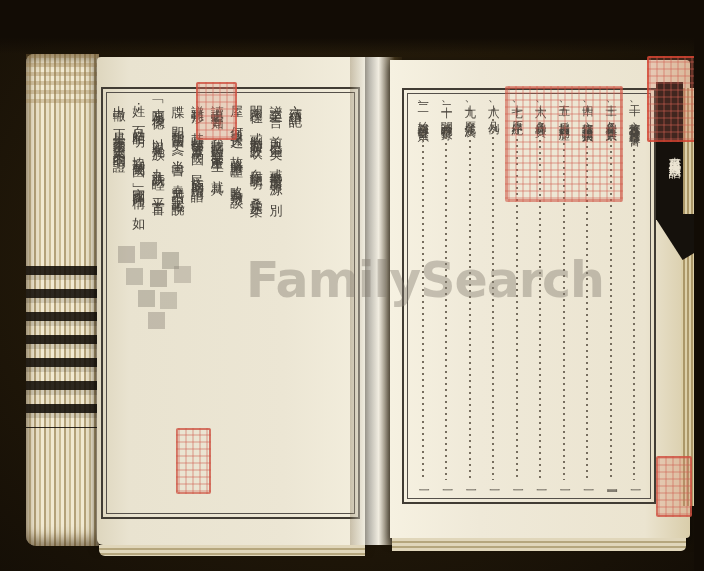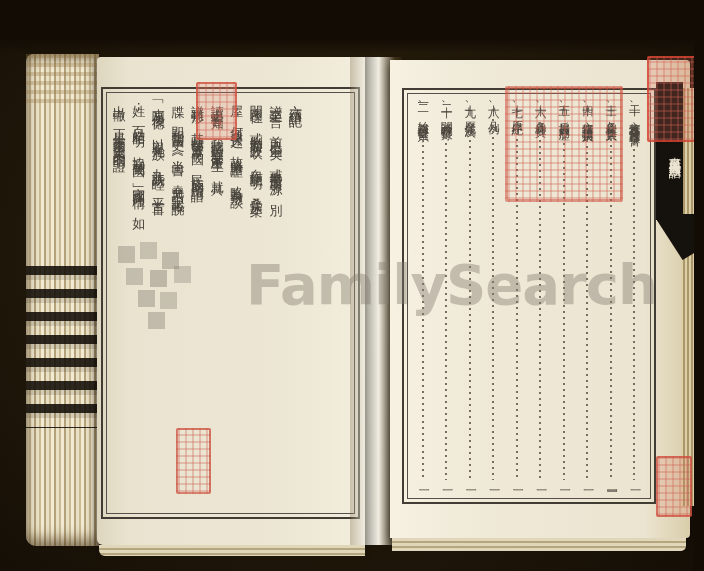--- a/index.html
+++ b/index.html
@@ -59,21 +59,21 @@
   #seal-main{left:505px;top:86px;width:112px;height:110px;border-width:3px;
     border-color:rgba(205,80,64,.55);}
   #seal-strip{left:647px;top:56px;width:55px;height:82px;border-color:rgba(210,65,48,.8);
     background-color:rgba(224,115,98,.22);}
   #seal-lt{left:196px;top:82px;width:37px;height:54px;border-color:rgba(205,75,60,.7);
     background-color:rgba(224,120,100,.18);}
   #seal-lb{left:176px;top:428px;width:31px;height:62px;border-color:rgba(205,75,60,.65);}
   #seal-rb{left:656px;top:456px;width:32px;height:57px;border-color:rgba(205,75,60,.7);
     background-color:rgba(224,120,100,.2);}
   
-  #wm-text{position:absolute;left:246px;top:252px;font-size:56px;font-weight:bold;
+  #wm-text{position:absolute;left:246px;top:252px;font-size:49px;font-weight:bold;
     color:rgba(130,124,112,.42);letter-spacing:-1px;z-index:40;}
   #wm-tree{position:absolute;left:118px;top:246px;width:17px;height:17px;z-index:40;
     background:rgba(128,122,110,.38);
     box-shadow:22px -4px rgba(128,122,110,.34),44px 6px rgba(128,122,110,.40),
       8px 22px rgba(128,122,110,.36),32px 24px rgba(128,122,110,.42),56px 20px rgba(128,122,110,.32),
       20px 44px rgba(128,122,110,.40),42px 46px rgba(128,122,110,.34),30px 66px rgba(128,122,110,.38);}
   .shade-top{position:absolute;left:0;top:0;width:704px;height:54px;
     background:linear-gradient(180deg,#120c05 70%,rgba(18,12,5,0));}
   .shade-right{position:absolute;left:694px;top:0;width:10px;height:571px;background:#120c05;}
 </style>

